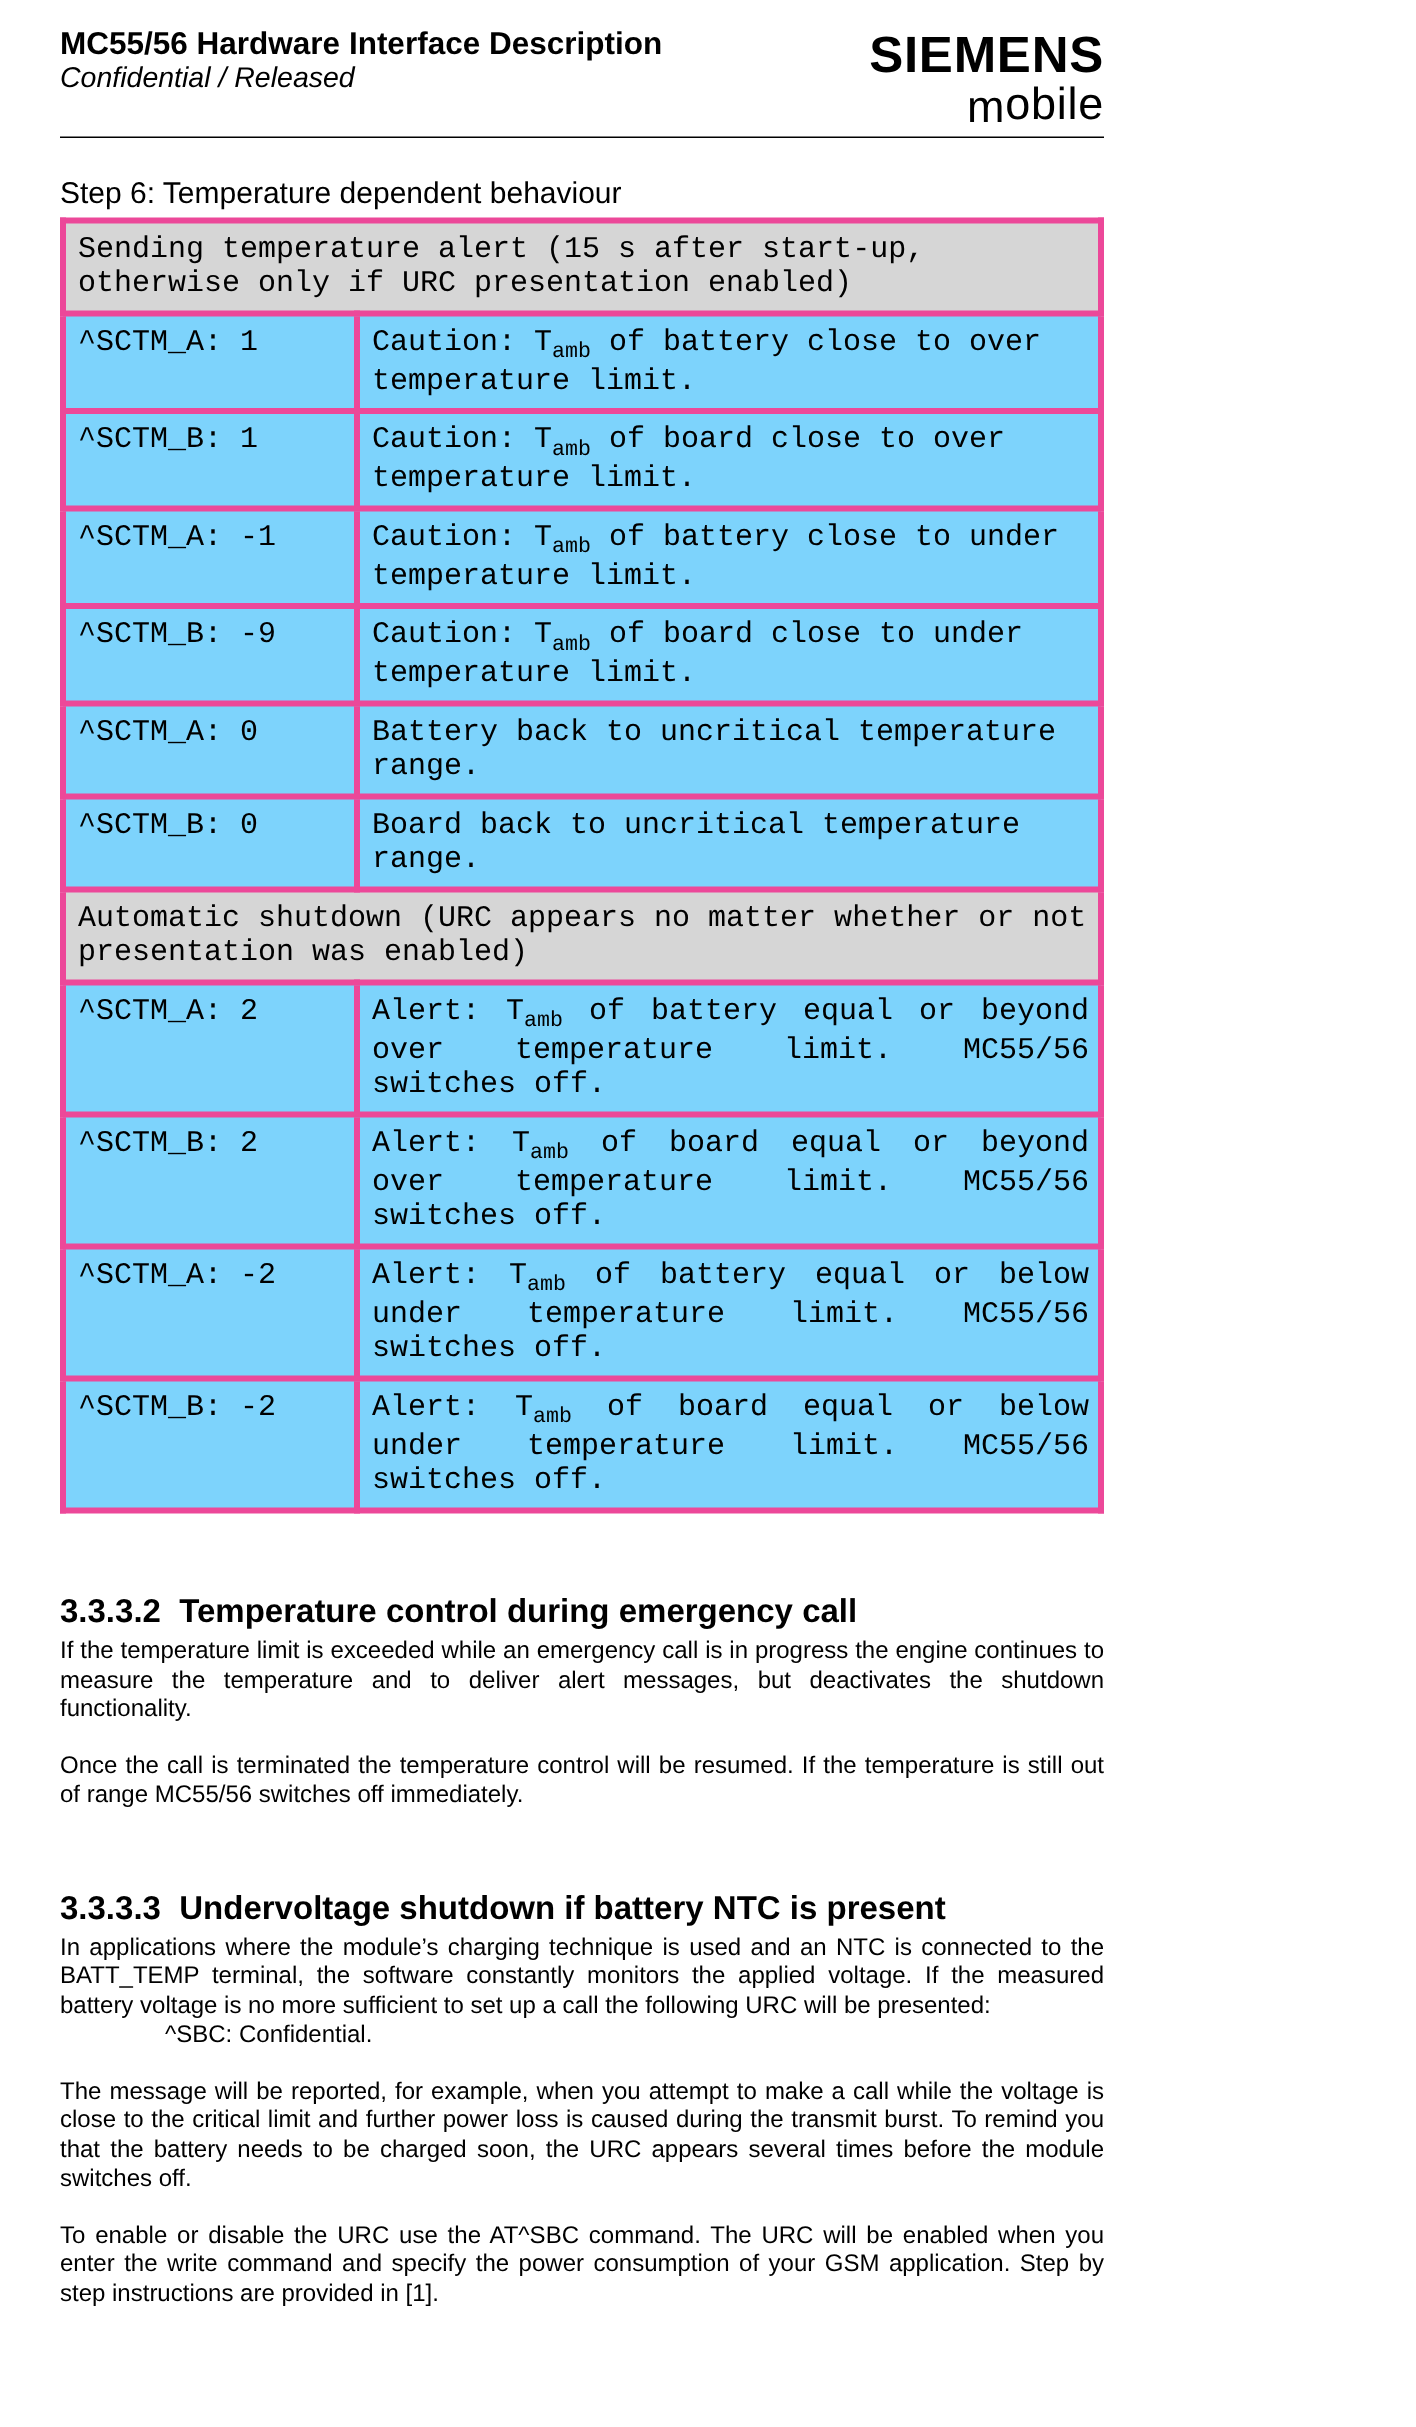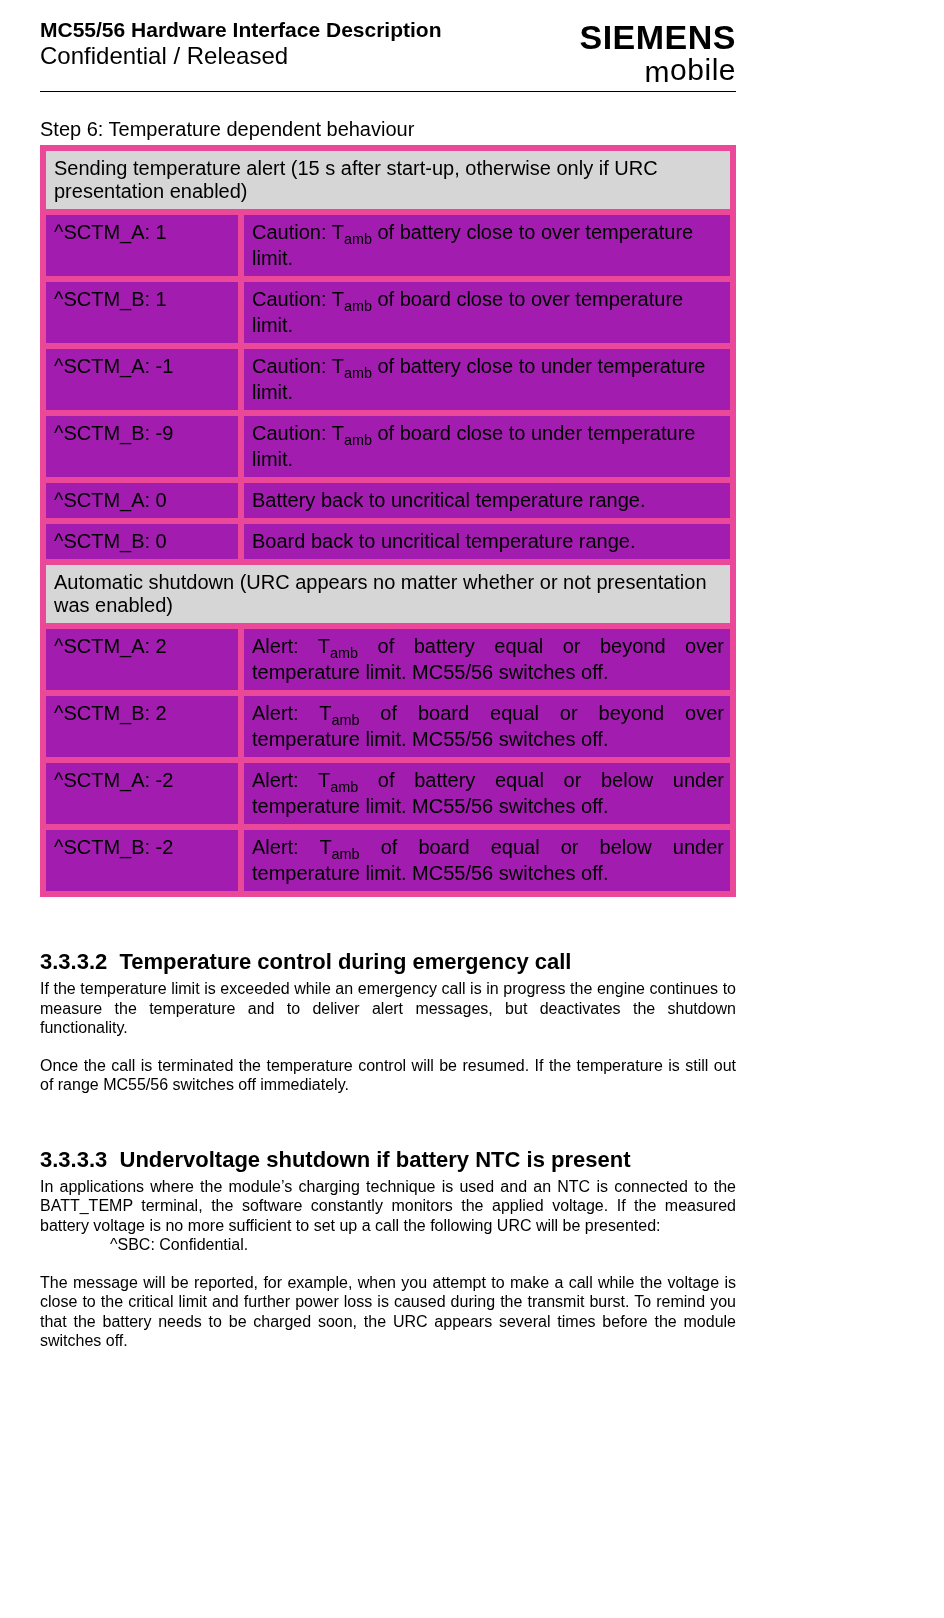--- a/index.html
+++ b/index.html
@@ -16,38 +16,38 @@
     box-sizing: border-box;
     background: #fff;
   }
   .hdr-row {
     display: flex;
     justify-content: space-between;
     align-items: flex-start;
   }
   .hdr-left { }
   .hdr-title { font-weight: bold; font-size: 21px; line-height: 1.15; }
-  .hdr-sub   { font-size: 24px; }
+  .hdr-sub   { font-size: 19px; font-style: italic; }
   .logo { text-align: right; }
   .logo-siemens { font-weight: bold; font-size: 34px; letter-spacing: 0.5px; }
   .logo-mobile    { font-size: 30px; letter-spacing: 0.5px; margin-top: -4px; }
   .logo-m { vertical-align: -2px; }
   hr.hdr-line { border: none; border-top: 1.5px solid #000; margin: 2px 0 26px 0; }
 
   .tbl-caption { font-size: 20px; margin-bottom: 4px; }
 
   table.data { width:100%; border-collapse: collapse; font-size: 20px; }
   table.data th, table.data td { padding: 6px 6px 6px 8px; vertical-align: top; }
   table.data .sect-header td {
     background: #d6d6d6;
     font-weight: normal;
   }
-  table.data tr.row td { background: #a21caf; }
+  table.data tr.row td { background: #7dd3fc; }
   table.data tr.row td:first-child { white-space: nowrap; width: 178px; }
-  table.data, table.data tr, table.data td { border: 6px solid #ec4899; }
+  table.data, table.data tr, table.data td { border: 4px solid #ec4899; font-family: Liberation Mono, monospace; }
 
   sub { font-size: 0.72em; }
 
   h3.sec { font-size: 22px; font-weight: bold; margin: 52px 0 2px 0; }
   p.body {
     font-size: 16px;
     text-align: justify;
     margin: 4px 0;
     line-height: 1.22;
   }
@@ -145,15 +145,16 @@
 
   <h3 class="sec">
     <span>3.3.3.3</span>&nbsp;
     <span>Undervoltage shutdown if battery NTC is present</span>
   </h3>
   <p class="body">
     <span>In applications where the module’s charging technique is used and an NTC is connected to the BATT_TEMP terminal, the software constantly monitors the applied voltage. If the measured battery voltage is no more sufficient to set up a call the following URC will be presented:</span>
     <span class="indent">^SBC:  Confidential.</span>
   </p>
   <p class="body bodygap">The message will be reported, for example, when you attempt to make a call while the voltage is close to the critical limit and further power loss is caused during the transmit burst. To remind you that the battery needs to be charged soon, the URC appears several times before the module switches off.</p>
+  <p class="body bodygap">To enable or disable the URC use the AT^SBC command. The URC will be enabled when you enter the write command and specify the power consumption of your GSM application. Step by step instructions are provided in [1].</p>
 
 
 </div>
 
 </body></html>

